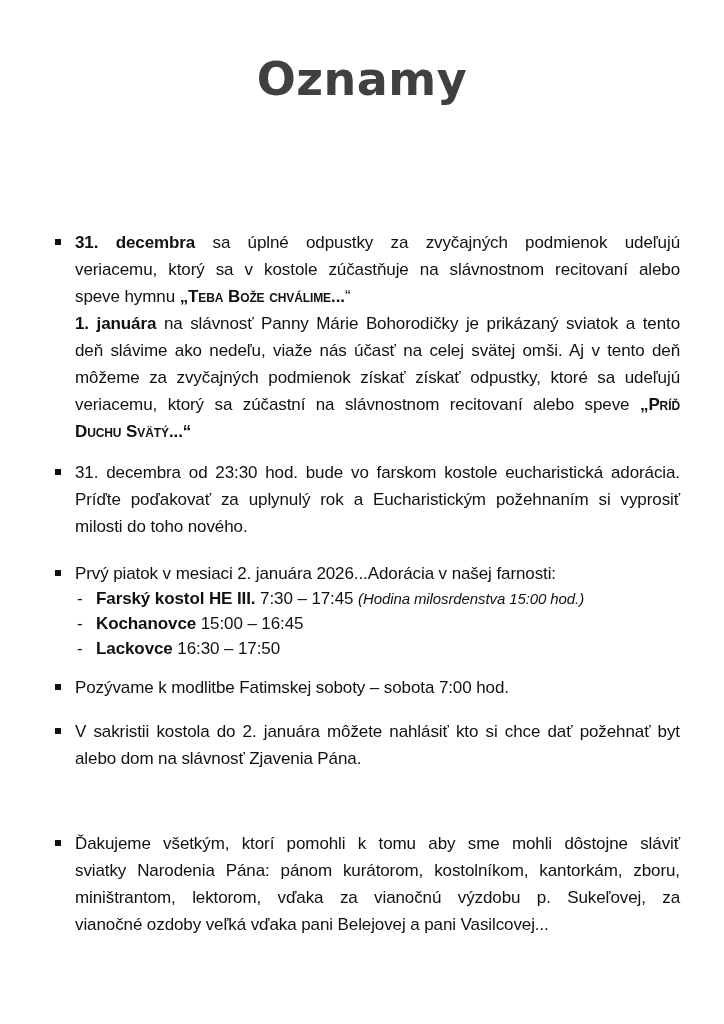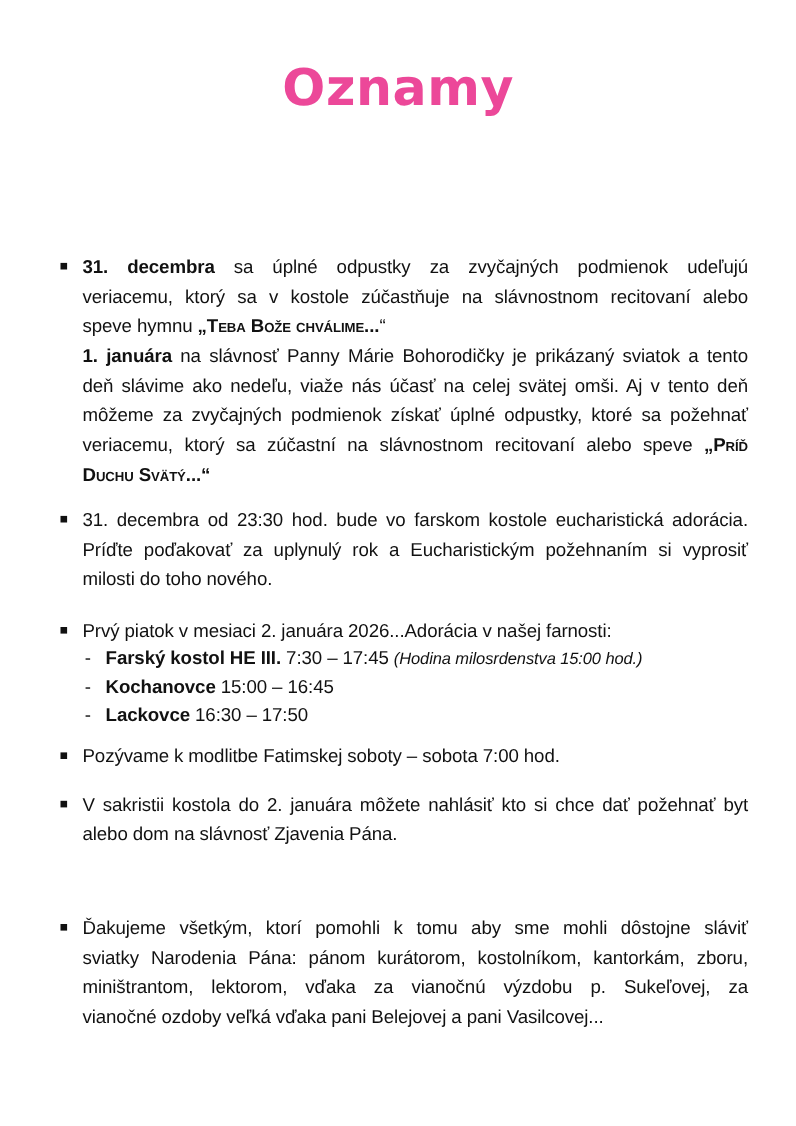--- a/index.html
+++ b/index.html
@@ -4,21 +4,21 @@
   <style>
     html, body { margin: 0; padding: 0; background: #ffffff; }
     body {
       width: 724px; height: 1024px; position: relative; overflow: hidden;
       font-family: "Liberation Sans", sans-serif; color: #111111;
     }
     .page { position: absolute; left: 0; top: 0; width: 724px; height: 1024px; }
     .title {
       position: absolute; left: 0; top: 52px; width: 724px; text-align: center;
       font-family: "DejaVu Sans", sans-serif; font-weight: bold; font-size: 46px;
-      letter-spacing: 0.5px; color: #ec4899;
+      letter-spacing: 0.5px; color: #404040;
     }
     .item {
       position: absolute; left: 75px; width: 605px;
       font-size: 17px; line-height: 27px; text-align: justify;
       font-family: "Liberation Sans", sans-serif;
       letter-spacing: -0.1px;
     }
     .bullet {
       position: absolute; left: -20px; top: 10px; width: 6px; height: 6px; background: #111;
     }
@@ -38,21 +38,21 @@
   <div class="title">Oznamy</div>
 
 
   <div class="item" style="top:229px;">
     <span class="bullet"></span>
     <span class="line"><span class="b">31. decembra</span><span> sa úplné odpustky za zvyčajných podmienok udeľujú</span></span>
     <span class="line">veriacemu, ktorý sa v kostole zúčastňuje na slávnostnom recitovaní alebo</span>
     <span class="line last"><span>speve hymnu </span><span class="sc">„Teba Bože chválime...</span><span>“</span></span>
     <span class="line"><span class="b">1. januára</span><span> na slávnosť Panny Márie Bohorodičky je  prikázaný sviatok a tento</span></span>
     <span class="line">deň slávime ako nedeľu, viaže nás účasť na celej svätej omši. Aj v tento deň</span>
-    <span class="line">môžeme za zvyčajných podmienok získať úplné odpustky, ktoré sa požehnať</span>
+    <span class="line">môžeme za zvyčajných podmienok získať získať odpustky, ktoré sa udeľujú</span>
     <span class="line"><span>veriacemu, ktorý sa zúčastní na slávnostnom recitovaní alebo speve </span><span class="sc">„Príď</span></span>
     <span class="line last"><span class="sc">Duchu Svätý...</span><span class="b">“</span></span>
   </div>
 
   <div class="item" style="top:459px;">
     <span class="bullet"></span>
     <span class="line">31. decembra od 23:30 hod. bude vo farskom kostole eucharistická adorácia.</span>
     <span class="line">Príďte poďakovať za uplynulý rok a Eucharistickým požehnaním si vyprosiť</span>
     <span class="line last">milosti do toho nového.</span>
   </div>

